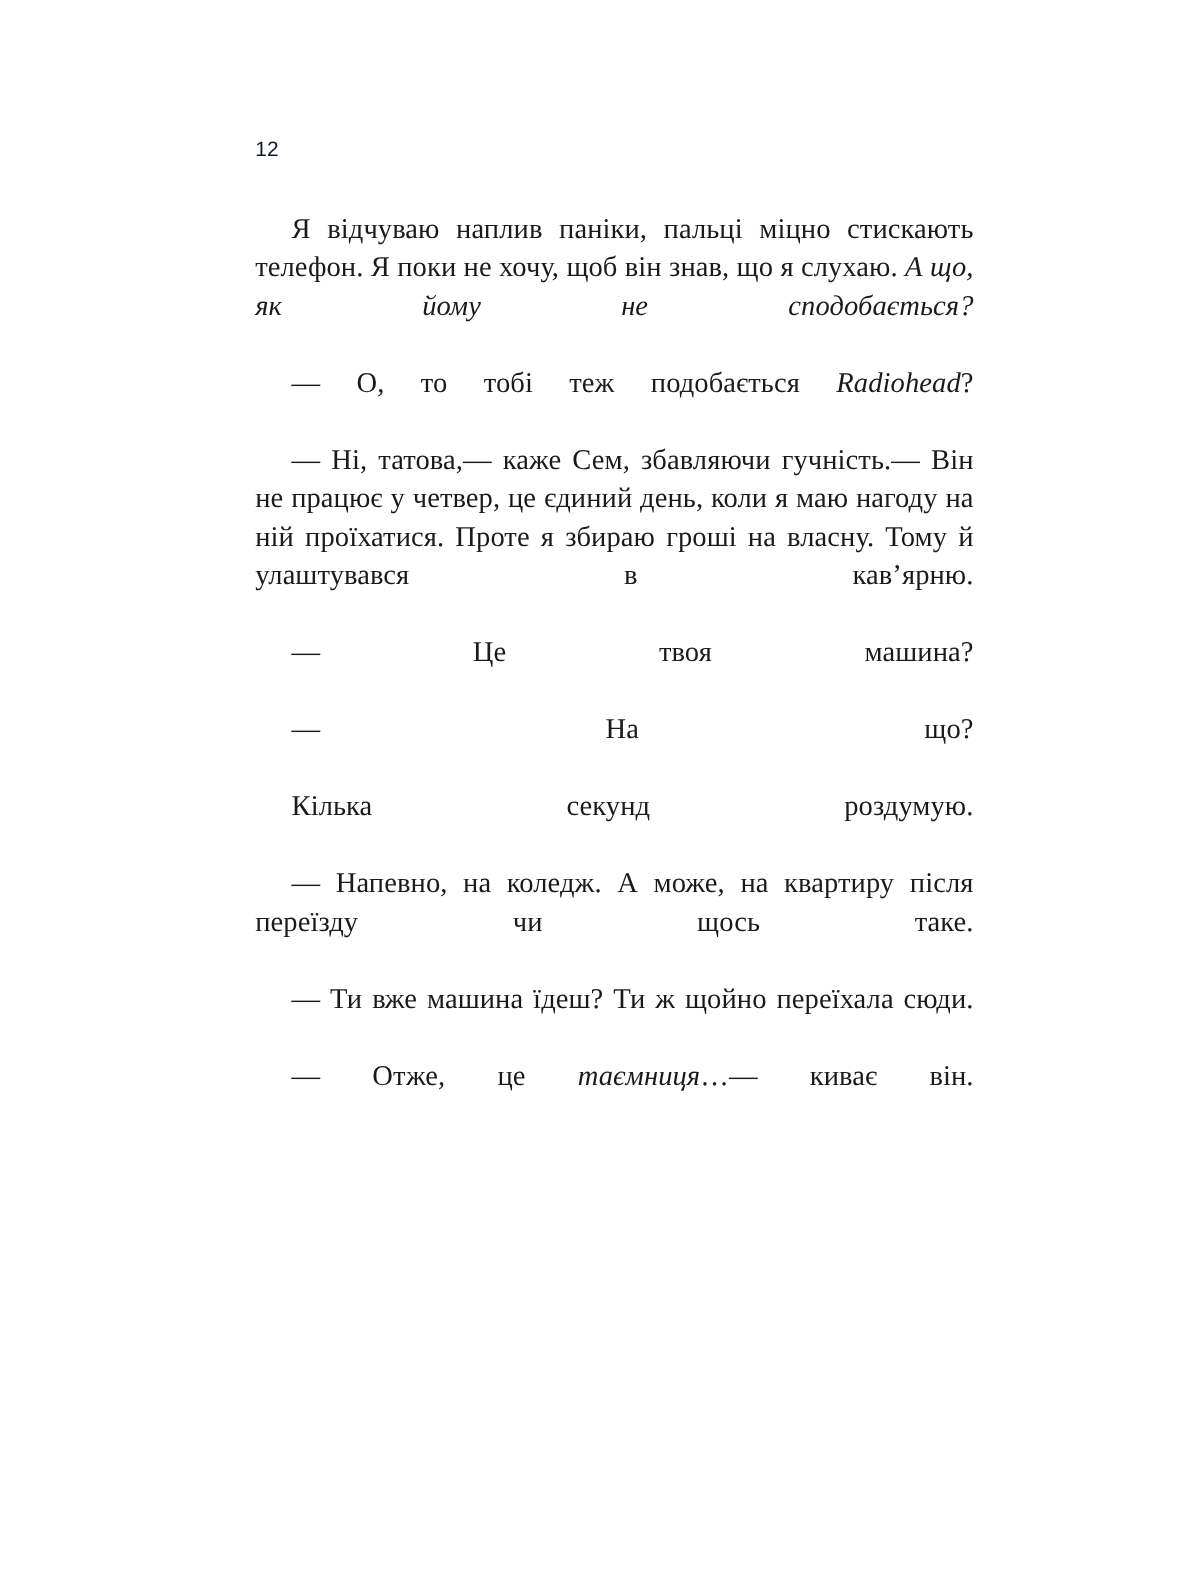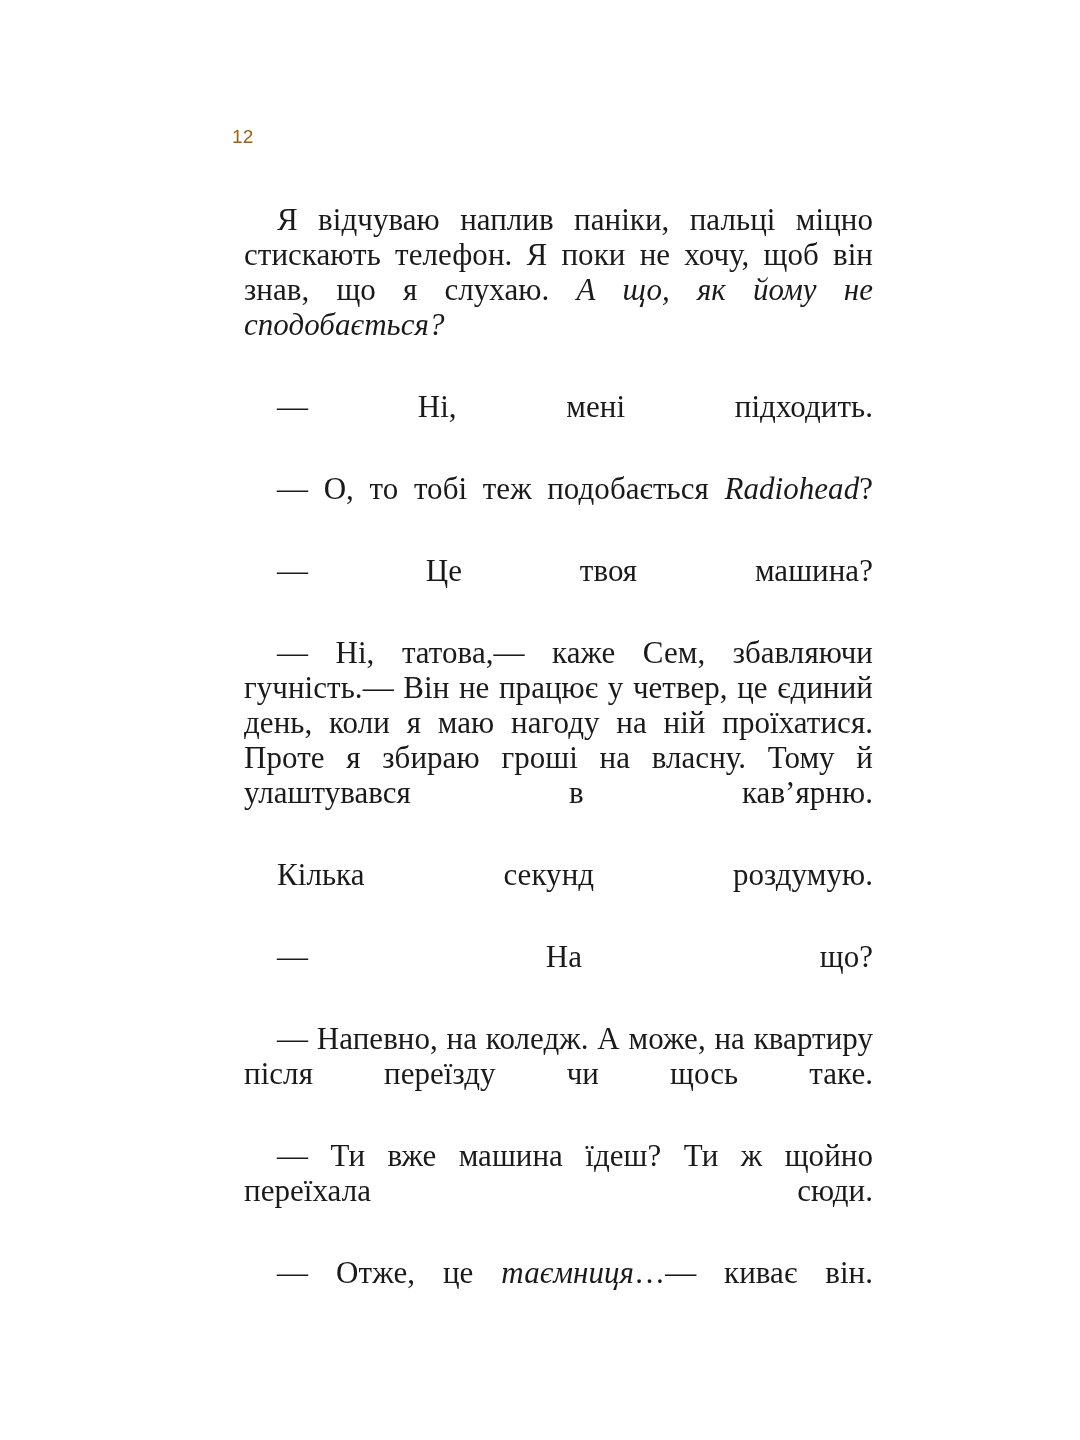--- a/index.html
+++ b/index.html
@@ -23,34 +23,34 @@
     background: #ffffff;
   }
 
   .folio {
     position: absolute;
     left: 232px;
     top: 125px;
     font-family: "Liberation Sans", "DejaVu Sans", sans-serif;
     font-size: 19px;
     line-height: 24px;
-    color: #a16207;
+    color: #0f172a;
     letter-spacing: 0.2px;
   }
 
   .text-column {
     position: absolute;
     left: 232px;
     top: 190px;
     width: 653px;
   }
 
   .para {
-    margin: 12px;
-    font-size: 31px;
+    margin: 0;
+    font-size: 26px;
     line-height: 35px;
     text-align: justify;
     text-justify: inter-word;
     text-indent: 33px;
     word-spacing: -0.2px;
     letter-spacing: 0.05px;
     hyphens: manual;
   }
 
   
@@ -67,24 +67,23 @@
 </head>
 <body>
 
 <div class="page">
 
   <div class="folio">12</div>
 
   <div class="text-column" id="text-column">
 
   <p class="para"><span>Я відчуваю наплив паніки, пальці міцно стискають телефон. Я поки не хочу, щоб він знав, що я слухаю. </span><i>А що, як йому не сподобається?</i></p>
-      <p class="para"><span>— Ні, мені підходить.</span></p>
       <p class="para"><span>— О, то тобі теж подобається </span><i>Radiohead</i><span>?</span></p>
+      <p class="para"><span>— Ні, татова,— каже Сем, збавляючи гучність.— Він не працює у четвер, це єдиний день, коли я маю нагоду на ній проїхатися. Проте я збираю гроші на власну. Тому й улаштувався в кав’ярню.</span></p>
       <p class="para"><span>— Це твоя машина?</span></p>
-      <p class="para"><span>— Ні, татова,— каже Сем, збавляючи гучність.— Він не працює у четвер, це єдиний день, коли я маю нагоду на ній проїхатися. Проте я збираю гроші на власну. Тому й улаштувався в кав’ярню.</span></p>
+      <p class="para"><span>— На що?</span></p>
       <p class="para"><span>Кілька секунд роздумую.</span></p>
-      <p class="para"><span>— На що?</span></p>
       <p class="para"><span>— Напевно, на коледж. А може, на квартиру після переїзду чи щось таке.</span></p>
       <p class="para"><span>— Ти вже машина їдеш? Ти ж щойно переїхала сюди.</span></p>
       <p class="para"><span>— Отже, це </span><i>таємниця</i><span>…— киває він.</span></p>
     </div>
 
 </div>
 
 </body></html>

